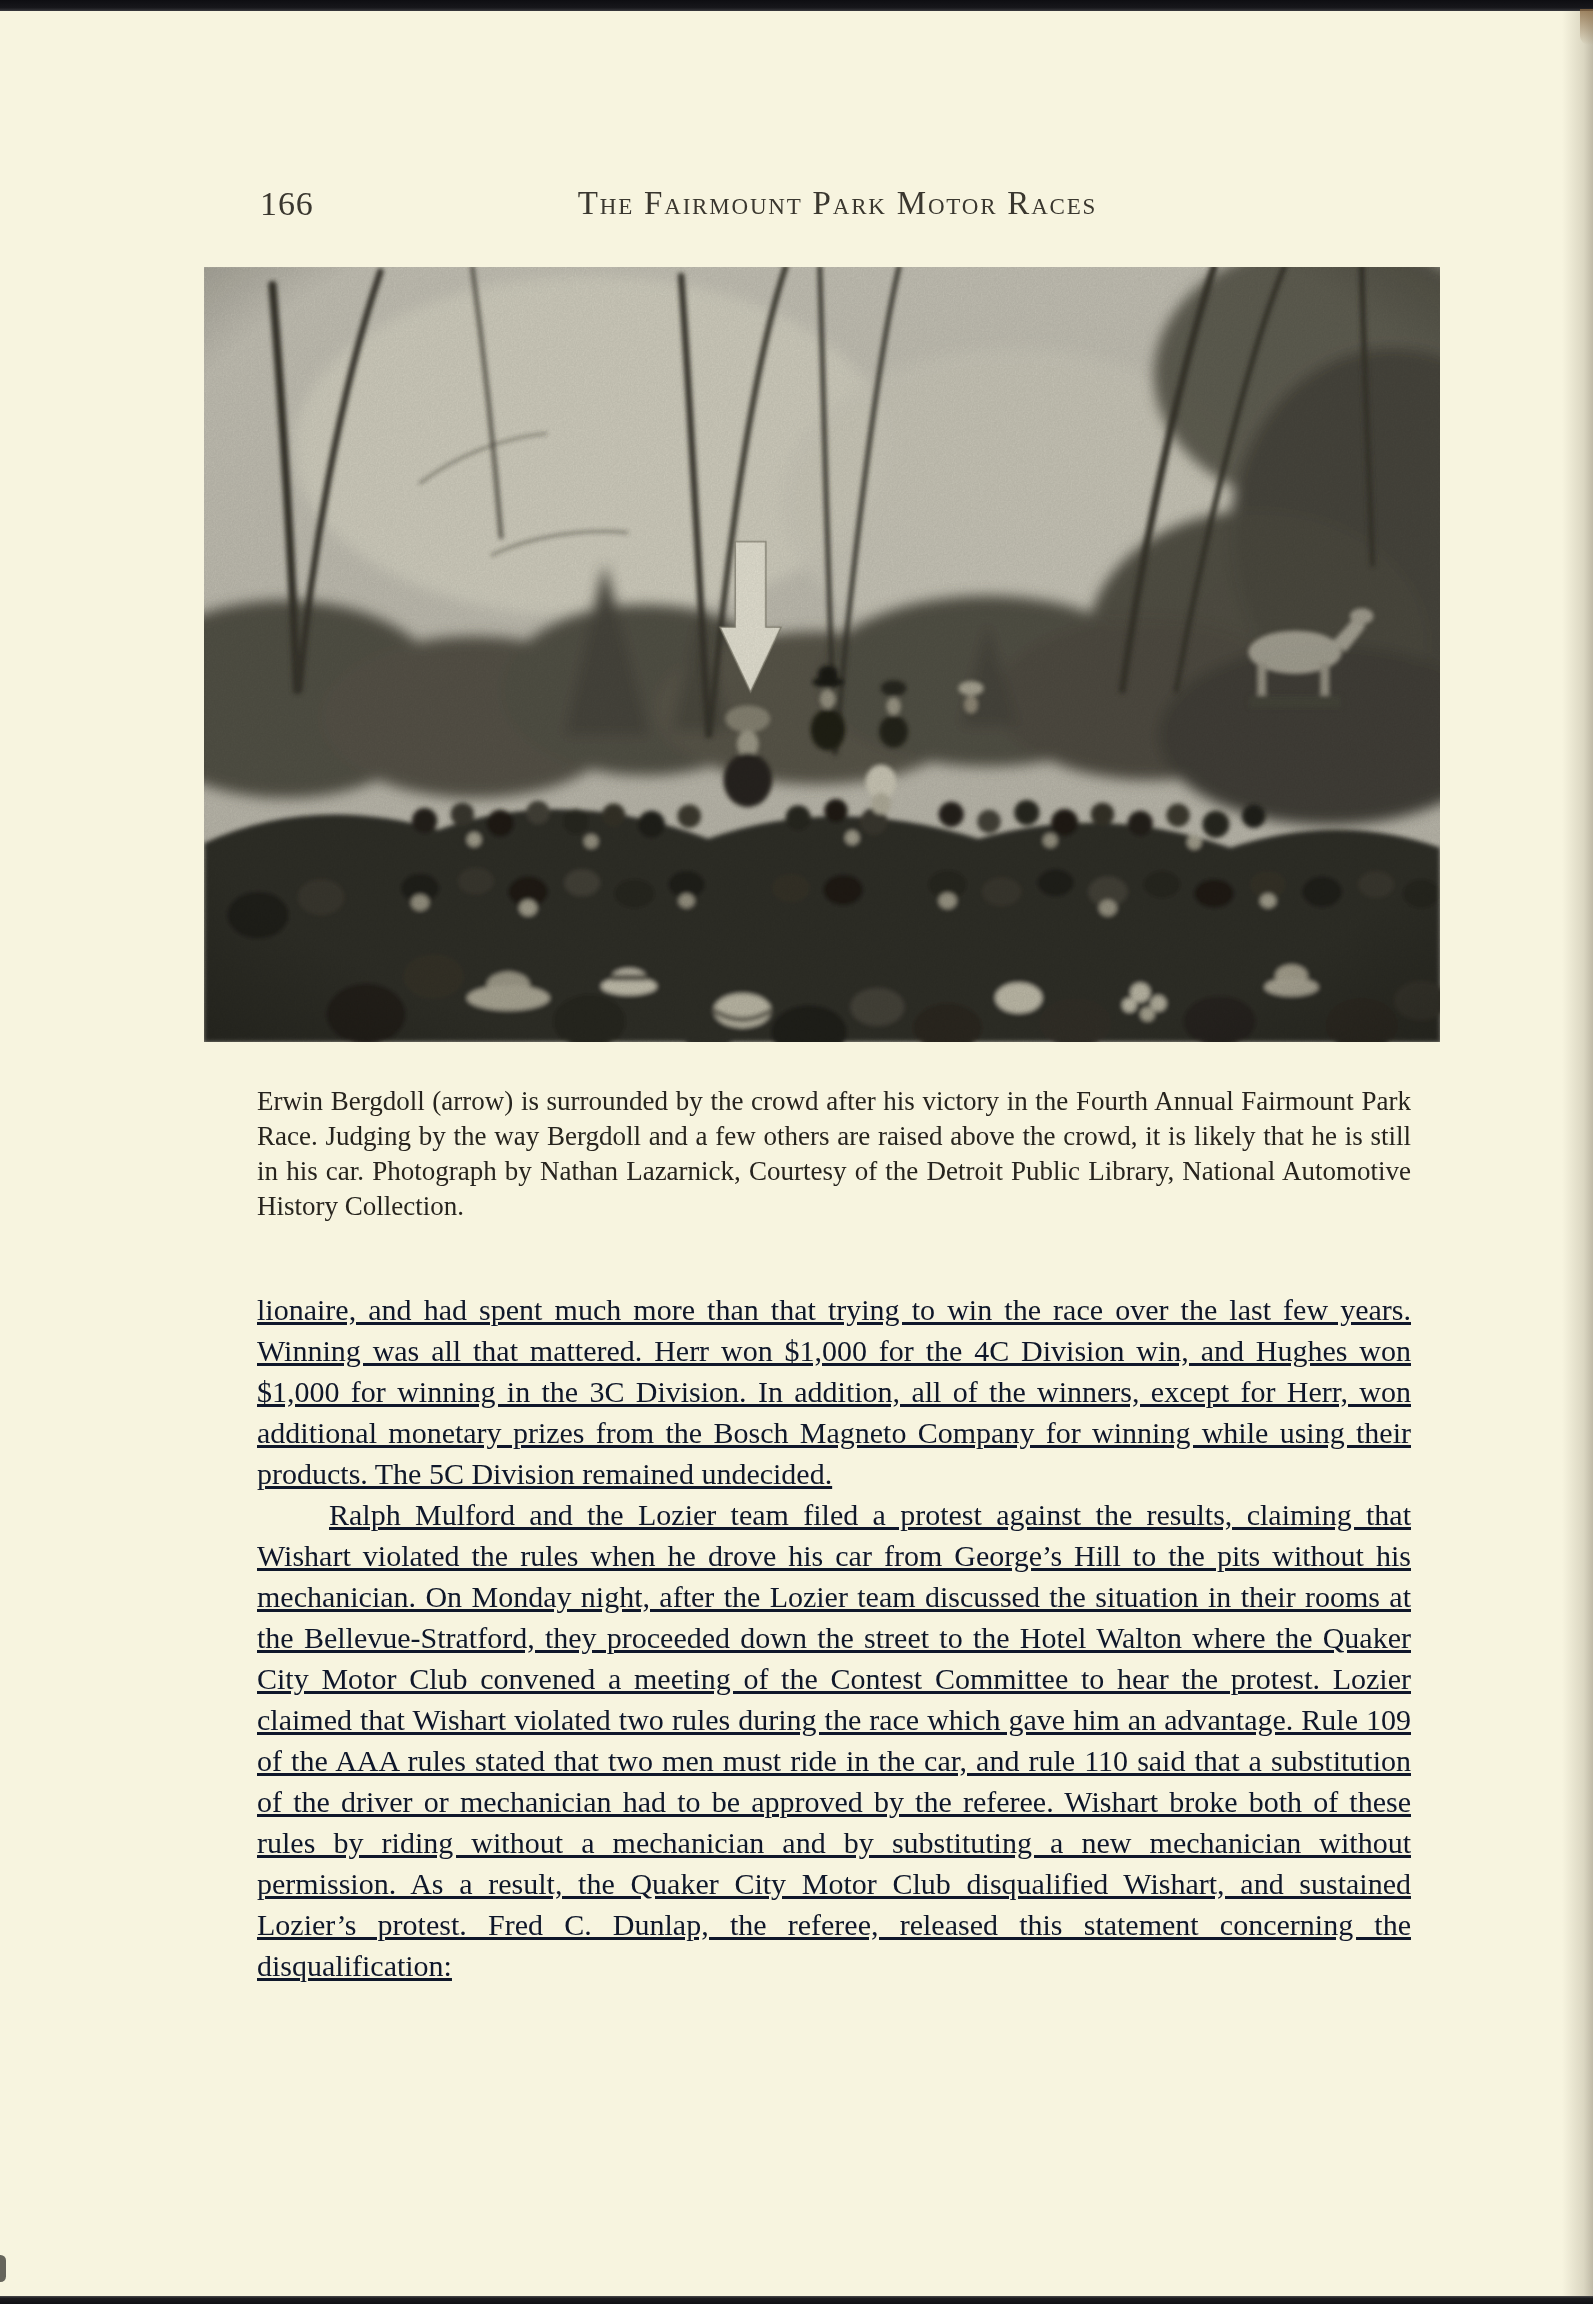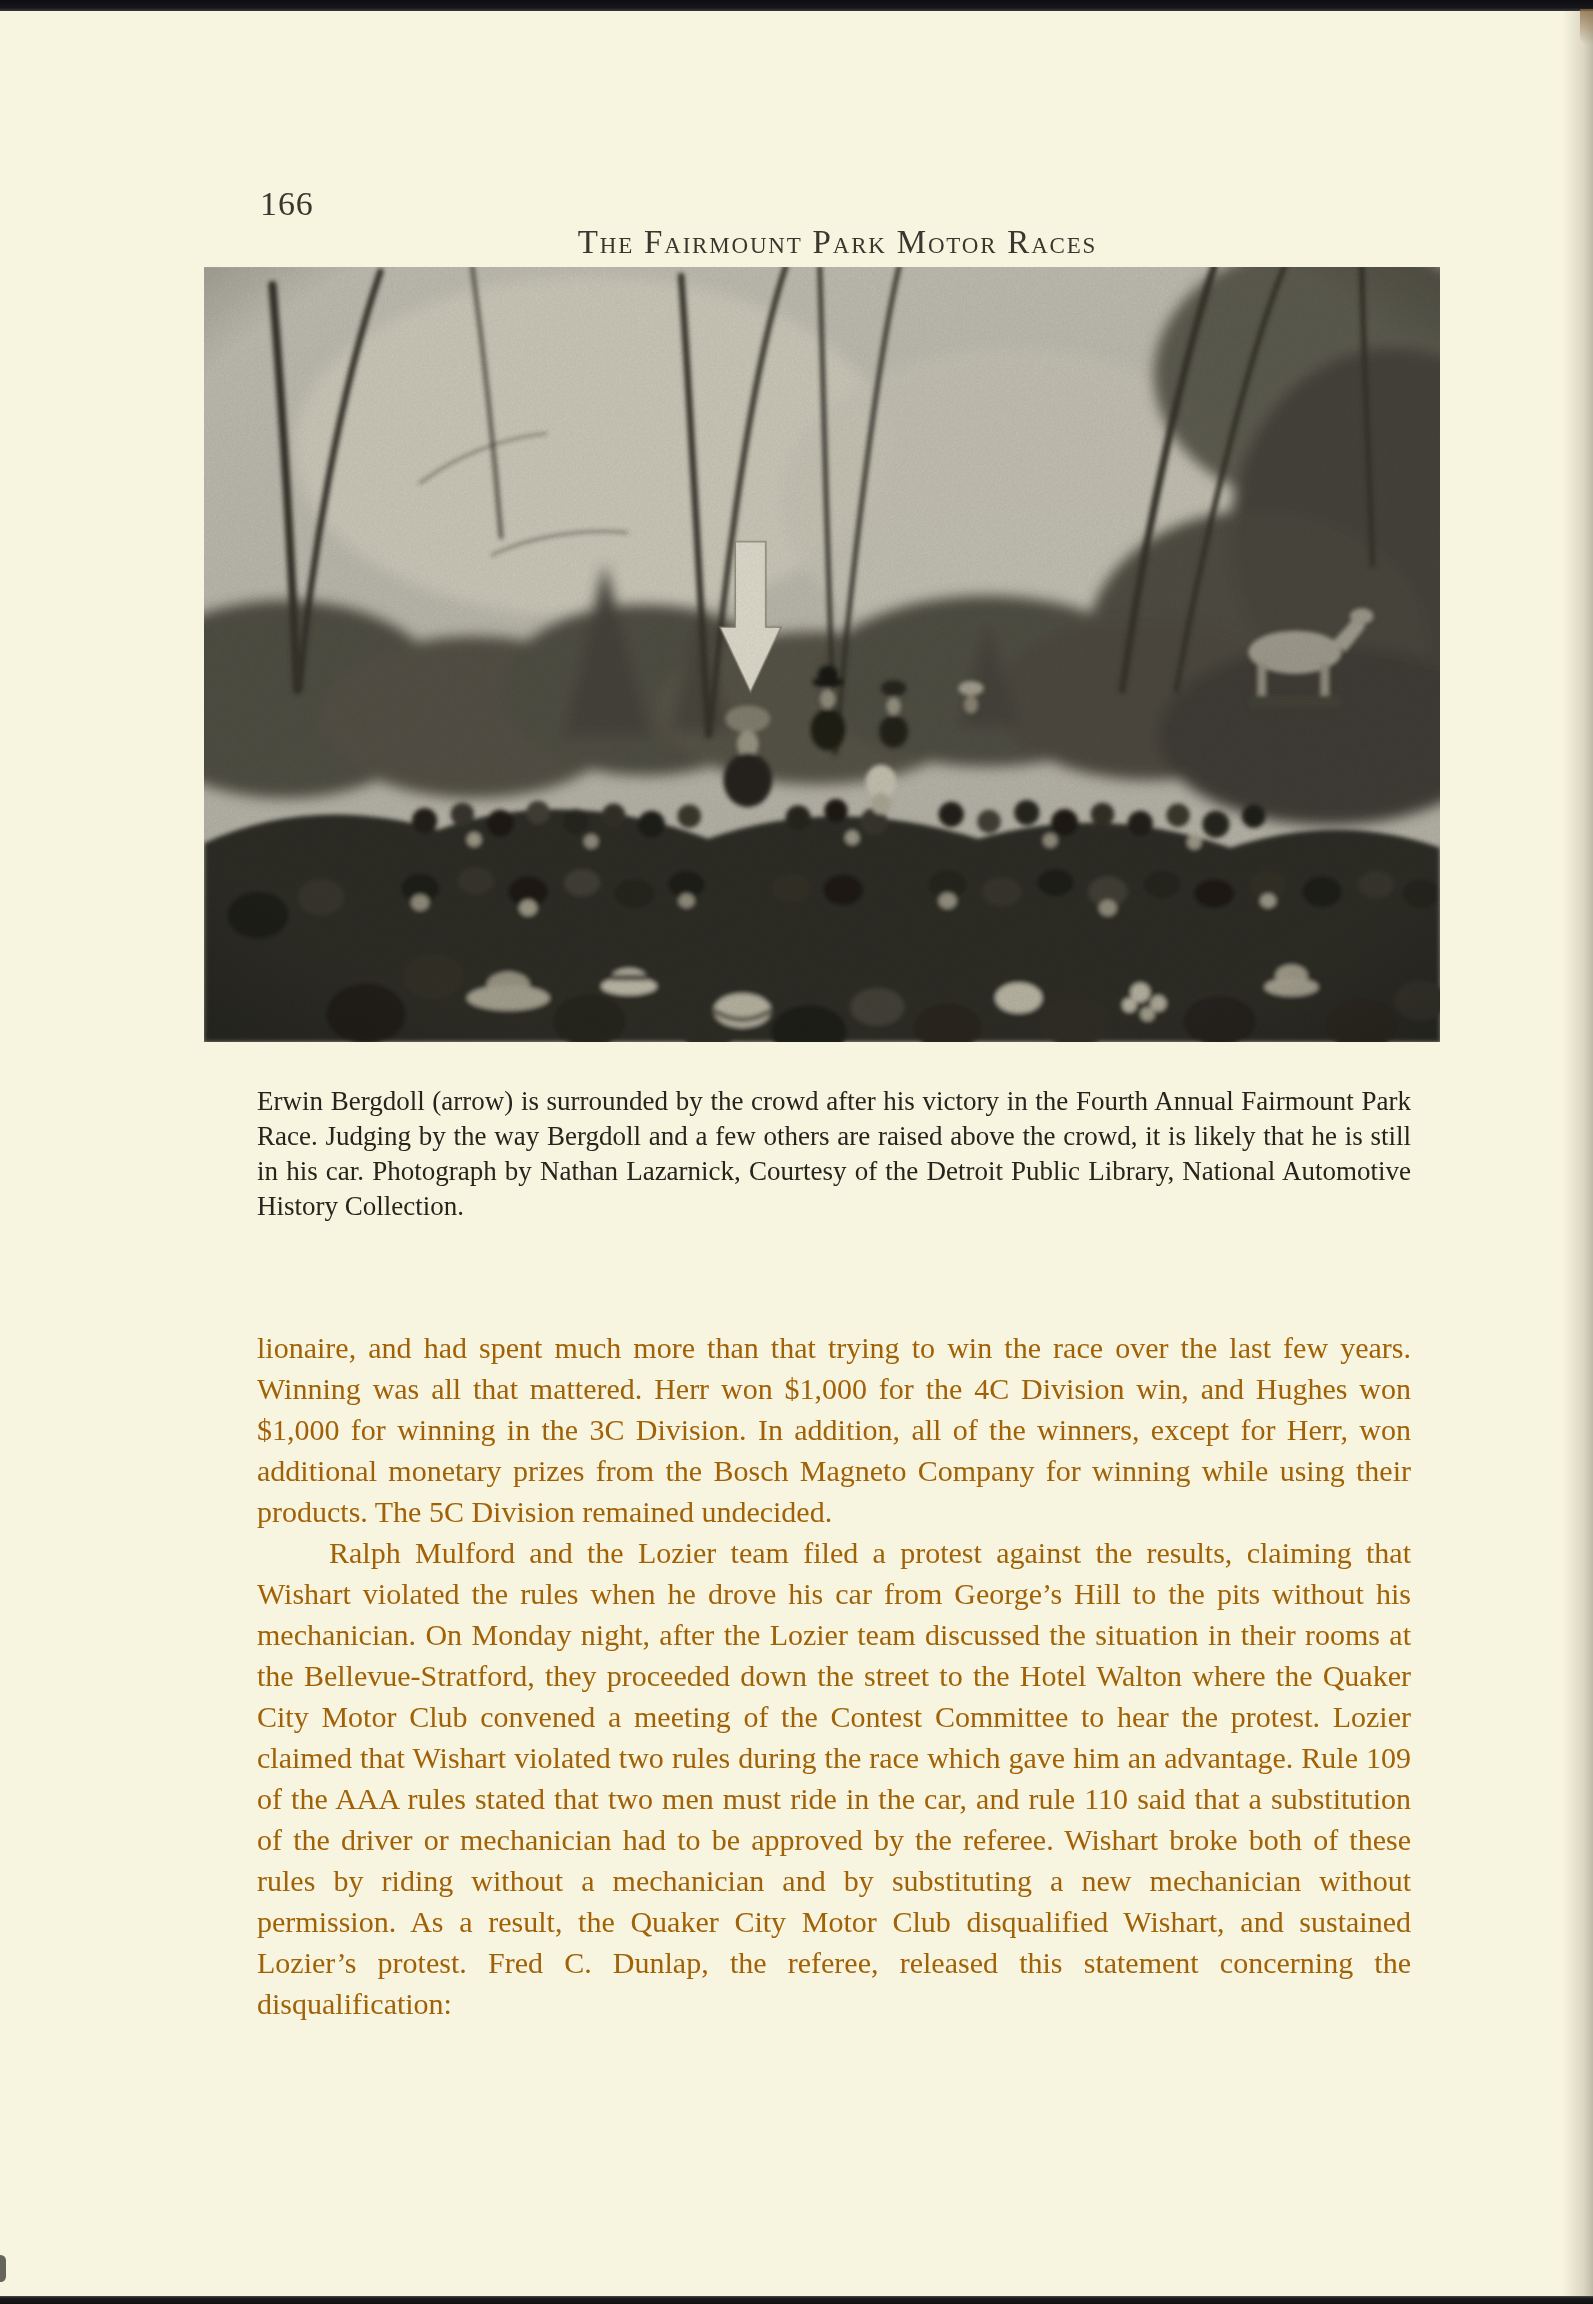--- a/index.html
+++ b/index.html
@@ -41,41 +41,40 @@
   .page-number {
     position:absolute; left:260px; top:0;
     font-size:34px; letter-spacing:0.9px; color:#3a372f;
   }
   .running-title {
     position:absolute; left:536px; top:0; width:603px;
     text-align:center;
     font-variant:small-caps;
     font-size:33px; letter-spacing:1.8px; color:#3a372f;
     white-space:nowrap;
-    margin-top:39px;
   }
 
   
   .photo {
     position:absolute; left:204px; top:267px; width:1236px; height:775px;
     background:#c6c3b6;
   }
   .photo svg { display:block; width:100%; height:100%; }
 
   
   .caption {
     position:absolute; left:257px; top:1084px; width:1154px;
     font-weight:normal; font-size:27px; line-height:35px;
     text-align:justify; color:#27241e;
   }
 
   
   .bodycopy {
-    position:absolute; left:257px; top:1327px; width:1154px;
-    font-size:30px; line-height:41px; text-align:justify; color:#a16207;
+    position:absolute; left:257px; top:1289px; width:1154px;
+    font-size:30px; line-height:41px; text-align:justify; color:#0f172a;text-decoration:underline;
   }
   .bodycopy p.indent { text-indent:72px; }
   .bodycopy blockquote {
     margin-top:29px; margin-left:79px;
     font-size:27px; line-height:34px; text-align:justify;
   }
 </style>
 </head>
 <body>
 

